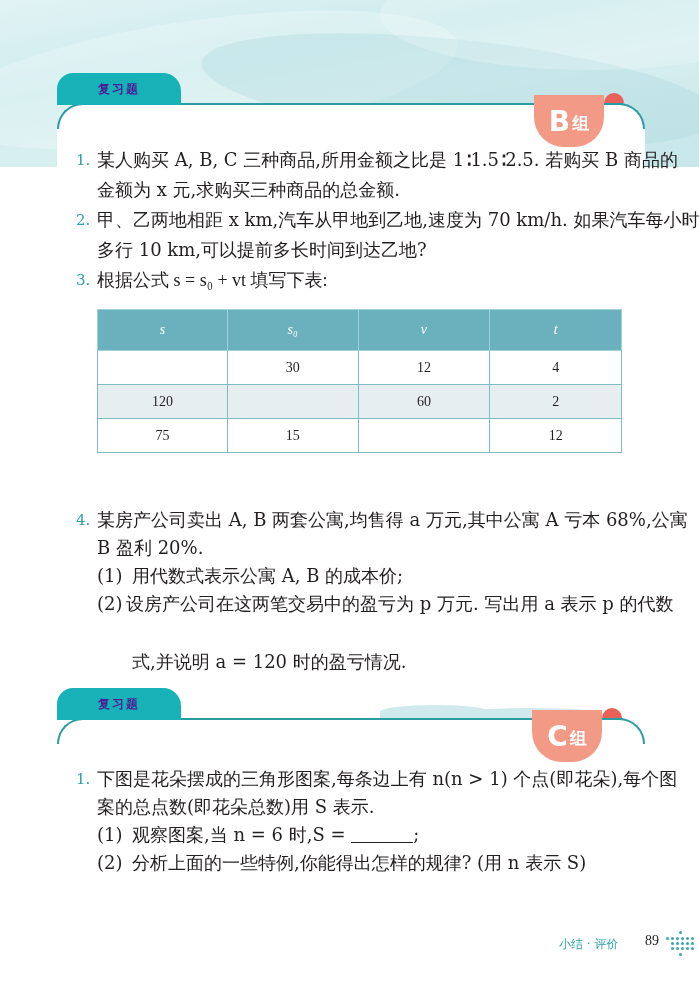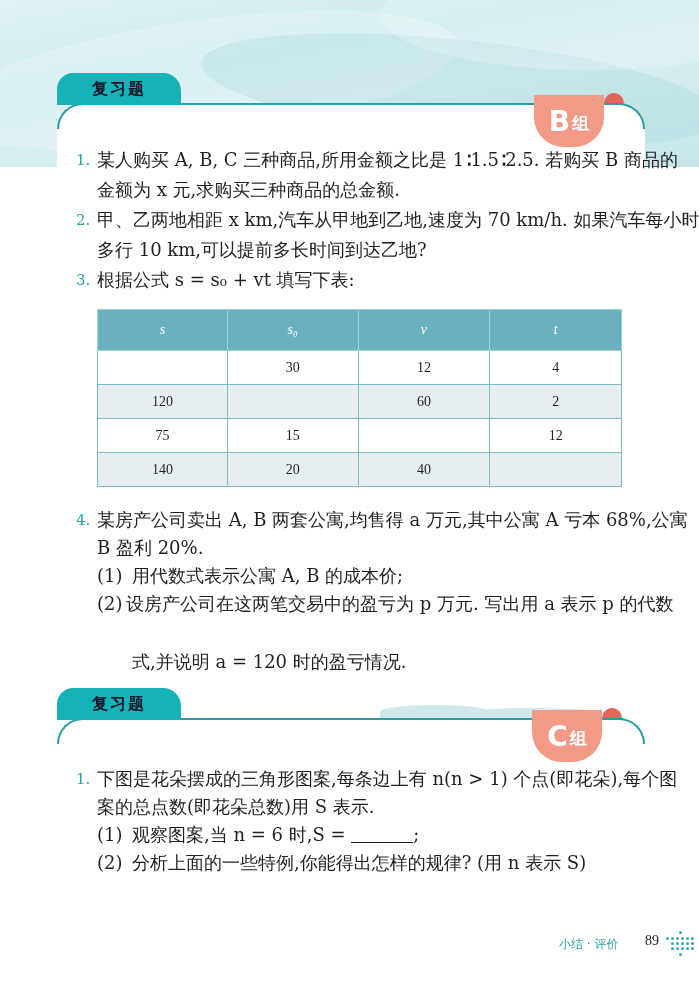--- a/index.html
+++ b/index.html
@@ -27,22 +27,22 @@
     border-radius:50%; background:rgba(255,255,255,0.22);
   }
 
   
   .sec-tab {
     position:absolute; height:32px; width:124px;
     background:#17b1b8; border-radius:16px 18px 0 0;
     display:flex; align-items:center; justify-content:center;
   }
   .sec-tab span {
-    color:#0f172a; font-family:"DejaVu Sans","Liberation Sans",sans-serif;
-    font-weight:bold; font-size:16px; letter-spacing:2px;text-align:right;
+    color:#4c1d95; font-family:"DejaVu Sans","Liberation Sans",sans-serif;
+    font-weight:bold; font-size:12px; letter-spacing:2px;text-align:right;
   }
   .sec-line {
     position:absolute; height:2px; background:#2a9da3;
   }
   .card {
     position:absolute; background:#ffffff;
     border-radius:26px 26px 0 0;
   }
   .card-left-edge {
     position:absolute; width:26px; height:26px;
@@ -139,21 +139,21 @@
 
 <span class="qn" style="left:76px; top:147px;">1.</span>
 <div class="q" style="left:97px; top:147px;">某人购买 A, B, C 三种商品,所用金额之比是 1∶1.5∶2.5. 若购买 B 商品的</div>
 <div class="q" style="left:97px; top:177px;">金额为 x 元,求购买三种商品的总金额.</div>
 
 <span class="qn" style="left:76px; top:207px;">2.</span>
 <div class="q" style="left:97px; top:207px;">甲、乙两地相距 x km,汽车从甲地到乙地,速度为 70 km/h. 如果汽车每小时</div>
 <div class="q" style="left:97px; top:237px;">多行 10 km,可以提前多长时间到达乙地?</div>
 
 <span class="qn" style="left:76px; top:267px;">3.</span>
-<div class="q" style="left:97px; top:267px;">根据公式 s = s₀ + vt 填写下表:</div>
+<div class="q" style="left:97px; top:267px;font-family:Liberation Serif, serif;">根据公式 s = s₀ + vt 填写下表:</div>
 
 <table class="tbl">
   <thead>
     <tr>
       <th style="width:130px;">s</th>
       <th style="width:131px;">s₀</th>
       <th style="width:132px;">v</th>
       <th style="width:132px;">t</th>
     </tr>
   </thead>
@@ -168,26 +168,20 @@
       <td>120</td>
       <td></td>
       <td>60</td>
       <td>2</td>
     </tr>
     <tr>
       <td>75</td>
       <td>15</td>
       <td></td>
       <td>12</td>
-    </tr>
-    <tr class="alt">
-      <td>140</td>
-      <td>20</td>
-      <td>40</td>
-      <td></td>
     </tr>
   </tbody>
 </table>
 
 <span class="qn" style="left:76px; top:507px;">4.</span>
 <div class="q" style="left:97px; top:507px;">某房产公司卖出 A, B 两套公寓,均售得 a 万元,其中公寓 A 亏本 68%,公寓</div>
 <div class="q" style="left:97px; top:535px;">B 盈利 20%.</div>
 <span class="q" style="left:97px; top:563px;">(1)</span>
 <div class="q" style="left:132px; top:563px;">用代数式表示公寓 A, B 的成本价;</div>
 <span class="q" style="left:97px; top:591px;">(2)</span>

